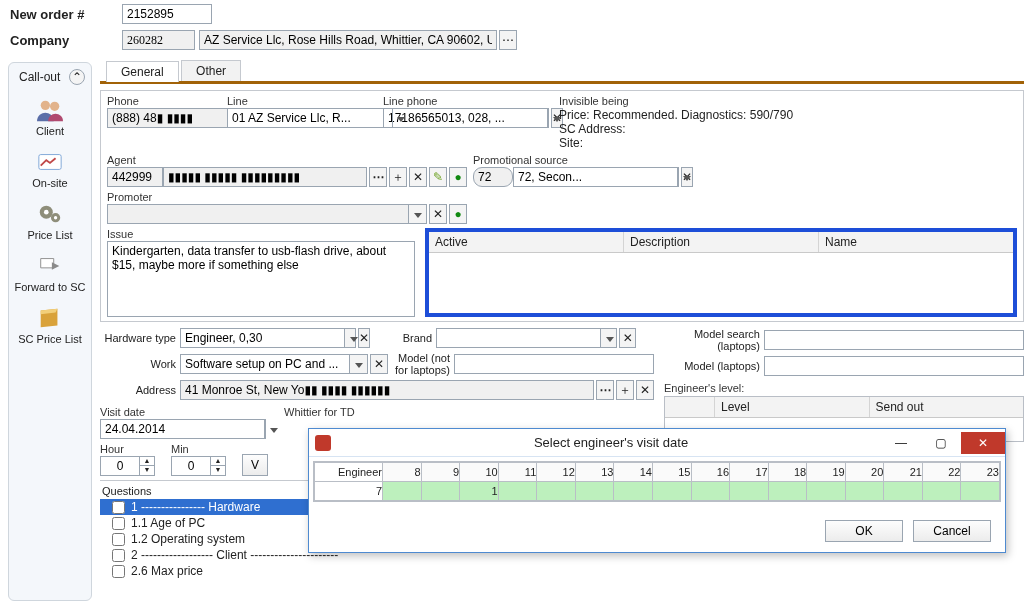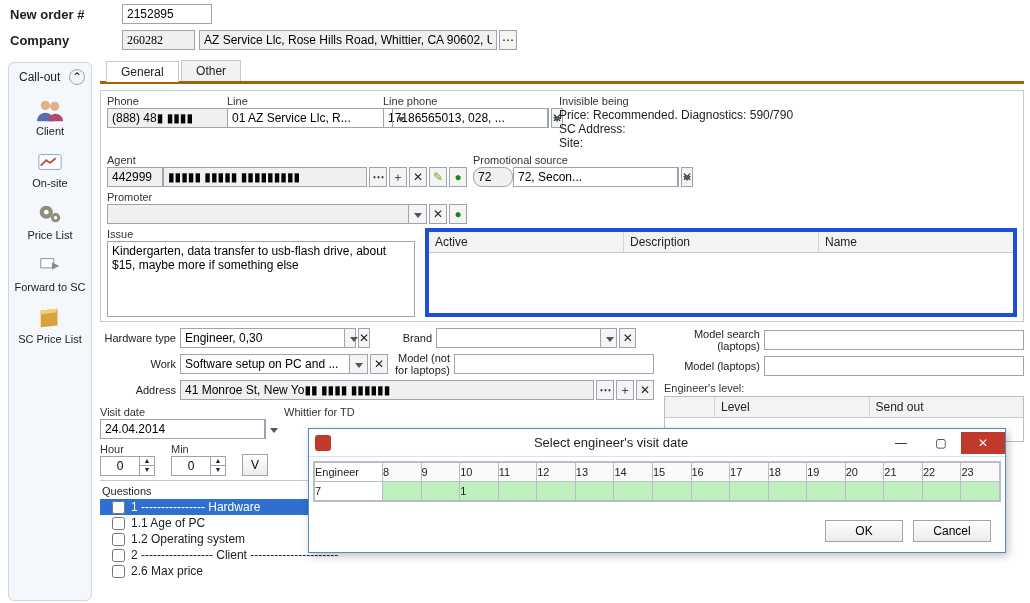--- a/index.html
+++ b/index.html
@@ -130,21 +130,21 @@
   .modal-title .ttl { flex:1; text-align:center; font-size:13px; }
   .modal-title .winbtn {
     width:40px; height:22px; display:flex; align-items:center; justify-content:center;
     cursor:pointer; font-size:12px;
   }
   .modal-title .winbtn.close { background:#c0392b; color:#fff; width:44px; }
 
   .sched { border:1px solid #b9bec6; margin:4px; }
   .sched table { border-collapse:collapse; width:100%; table-layout:fixed; }
   .sched th, .sched td {
-    border:1px solid #b9bec6; text-align:left; padding:3px 0;
+    border:1px solid #b9bec6; text-align:right; padding:3px 0;
     font-size:11px;
   }
   .sched th { background:#fafafa; font-weight:normal; }
   .sched th.eng, .sched td.eng { width:68px; background:#fff; }
   .sched td.slot { background:#bdf0bd; }
   .sched td.slot.has { color:#222; }
 
   .modal-btns { display:flex; justify-content:flex-end; gap:10px; padding: 14px 14px 10px; }
   .btn {
     min-width:78px; height:22px; border:1px solid #9aa5b1;

